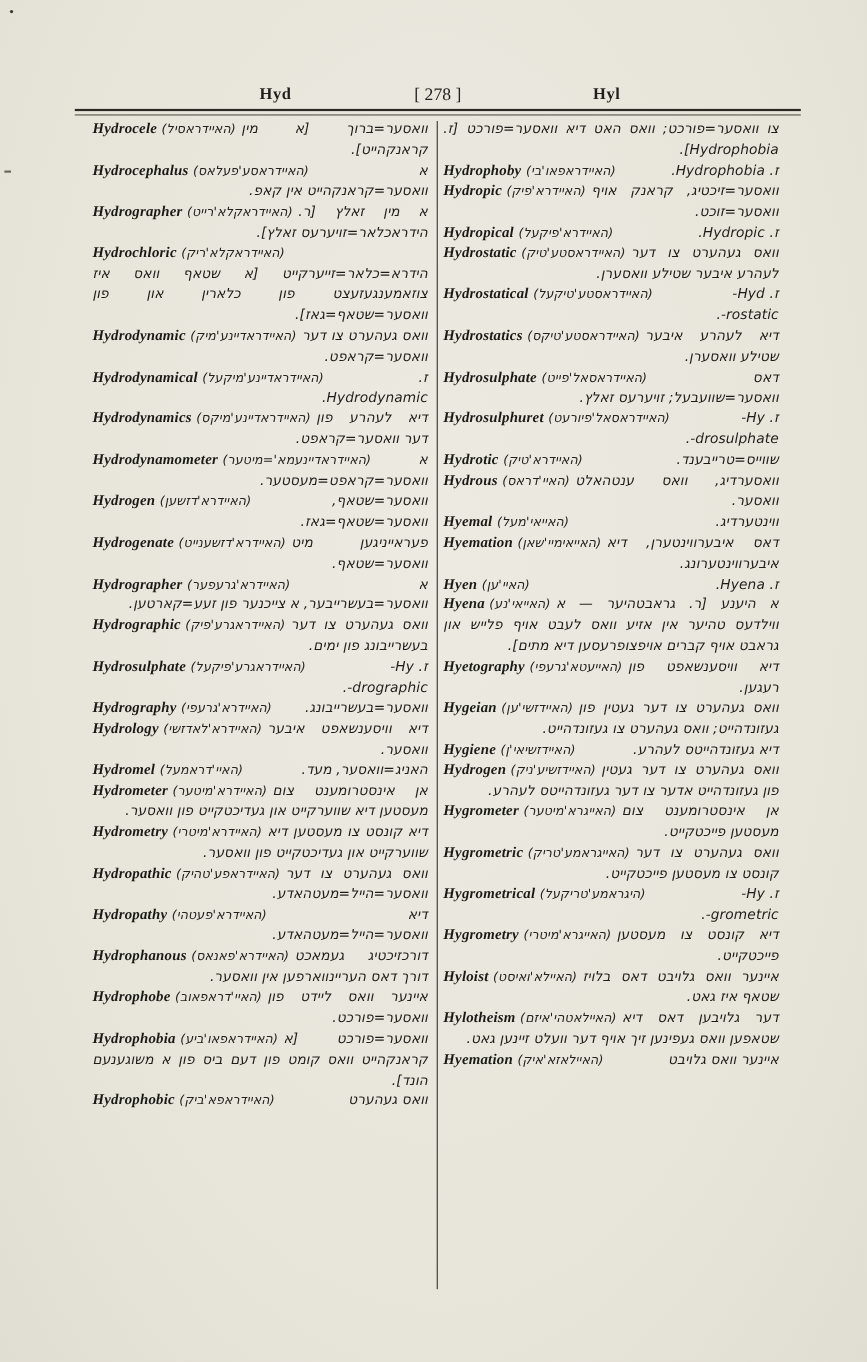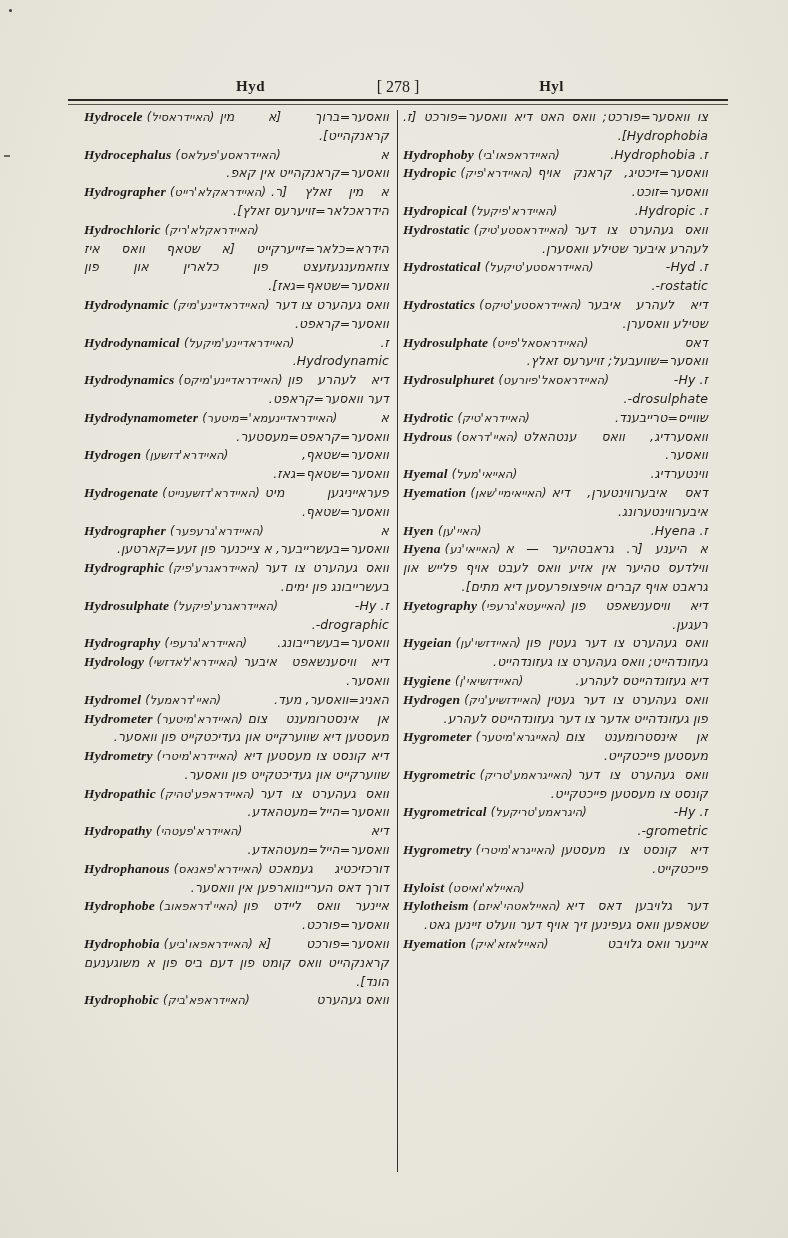--- a/index.html
+++ b/index.html
@@ -134,18 +134,18 @@
         <div class="entry"><span class="hw"><b class="headword">Hyena</b> <span class="pron">(האייאי'נע)</span></span><span class="def">א היענע [ר. גראבטהיער — א ווילדעס טהיער אין אזיע וואס לעבט אויף פלייש און גראבט אויף קברים אויפצופרעסען דיא מתים].</span></div>
         <div class="entry"><span class="hw"><b class="headword">Hyetography</b> <span class="pron">(האייעטא'גרעפי)</span></span><span class="def">דיא וויסענשאפט פון רעגען.</span></div>
         <div class="entry"><span class="hw"><b class="headword">Hygeian</b> <span class="pron">(האיידזשי'ען)</span></span><span class="def">וואס געהערט צו דער געטין פון געזונדהייט; וואס געהערט צו געזונדהייט.</span></div>
         <div class="entry"><span class="hw"><b class="headword">Hygiene</b> <span class="pron">(האיידזשיאי'ן)</span></span><span class="def">דיא געזונדהייטס לעהרע.</span></div>
         <div class="entry"><span class="hw"><b class="headword">Hydrogen</b> <span class="pron">(האיידזשיע'ניק)</span></span><span class="def">וואס געהערט צו דער געטין פון געזונדהייט אדער צו דער געזונדהייטס לעהרע.</span></div>
         <div class="entry"><span class="hw"><b class="headword">Hygrometer</b> <span class="pron">(האייגרא'מיטער)</span></span><span class="def">אן אינסטרומענט צום מעסטען פייכטקייט.</span></div>
         <div class="entry"><span class="hw"><b class="headword">Hygrometric</b> <span class="pron">(האייגראמע'טריק)</span></span><span class="def">וואס געהערט צו דער קונסט צו מעסטען פייכטקייט.</span></div>
         <div class="entry"><span class="hw"><b class="headword">Hygrometrical</b> <span class="pron">(היגראמע'טריקעל)</span></span><span class="def">ז. Hy-
 ‎-grometric.</span></div>
         <div class="entry"><span class="hw"><b class="headword">Hygrometry</b> <span class="pron">(האייגרא'מיטרי)</span></span><span class="def">דיא קונסט צו מעסטען פייכטקייט.</span></div>
-        <div class="entry"><span class="hw"><b class="headword">Hyloist</b> <span class="pron">(האיילא'ואיסט)</span></span></div>
+        <div class="entry"><span class="hw"><b class="headword">Hyloist</b> <span class="pron">(האיילא'ואיסט)</span></span><span class="def">איינער וואס גלויבט דאס בלויז שטאף איז גאט.</span></div>
         <div class="entry"><span class="hw"><b class="headword">Hylotheism</b> <span class="pron">(האיילאטהי'איזם)</span></span><span class="def">דער גלויבען דאס דיא שטאפען וואס געפינען זיך אויף דער וועלט זיינען גאט.</span></div>
         <div class="entry"><span class="hw"><b class="headword">Hyemation</b> <span class="pron">(האיילאזא'איק)</span></span><span class="def">איינער וואס גלויבט</span></div>
       </div>
   </div>
 </div>
 
 </body></html>

